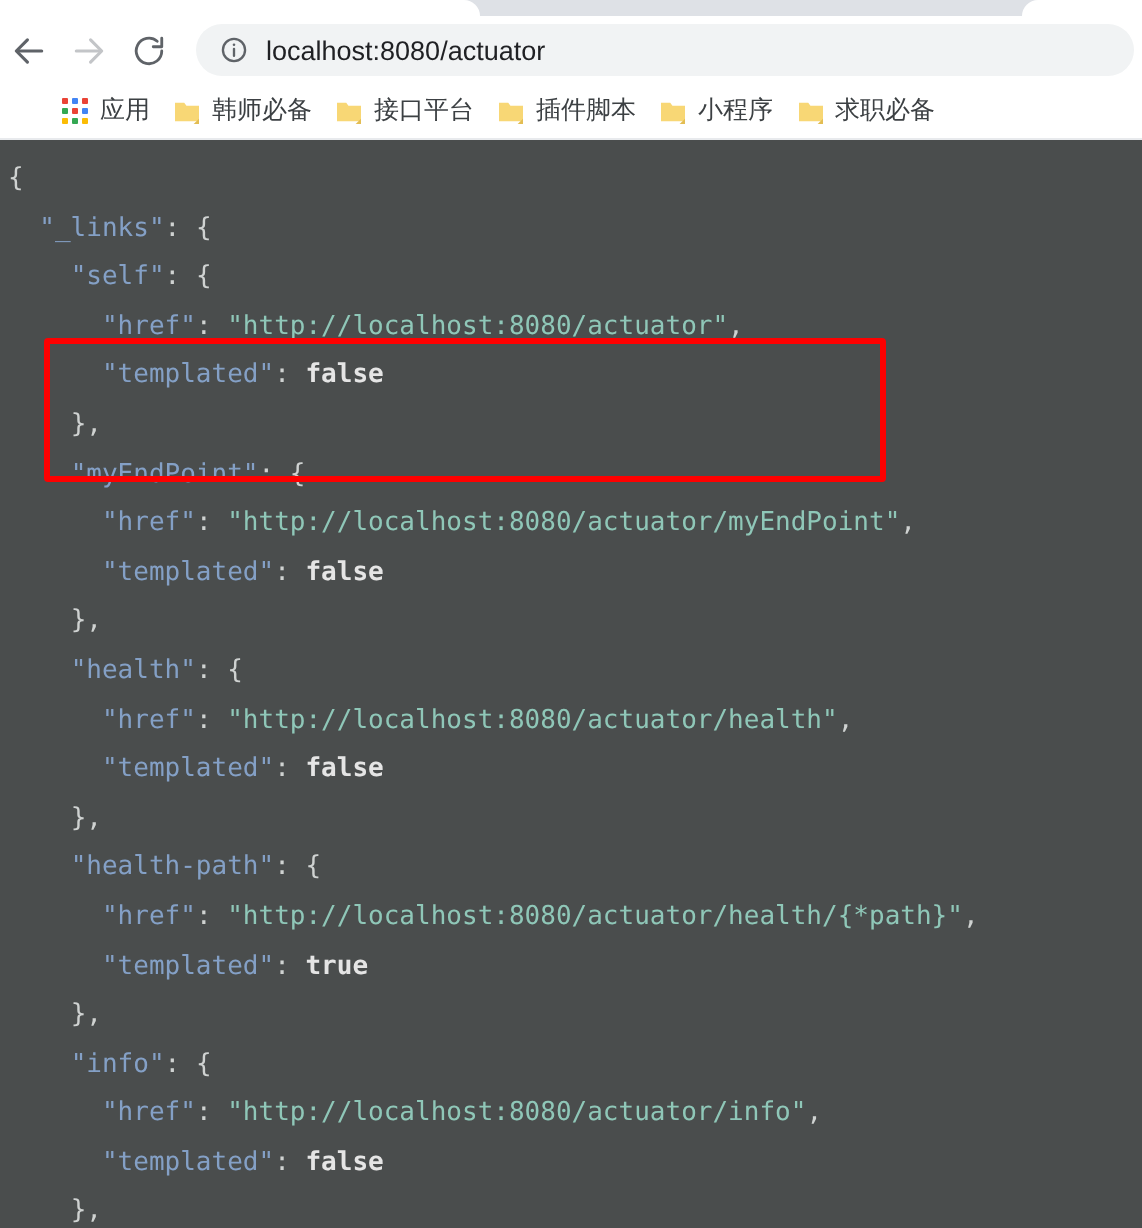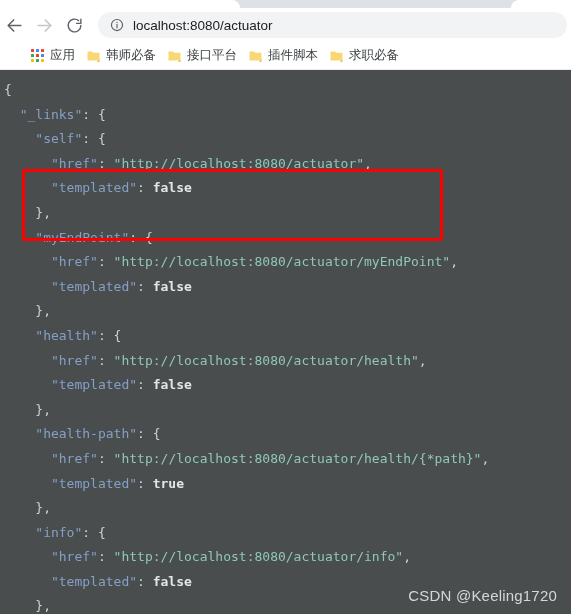--- a/index.html
+++ b/index.html
@@ -252,32 +252,40 @@
     <span class="folder-icon">
       <svg width="13" height="12" viewBox="0 0 14 13">
         <path d="M0.5 1.5h5l1.2 1.6H13.5v8.4H0.5z" fill="#f8d775"></path>
         <path d="M10.6 13 13.5 10.1v2.9z" fill="#e3bd53"></path>
       </svg>
     </span>
     <span class="bm-label">插件脚本</span>
   </div>
 
 
+  <div class="bm-item">
+    <span class="folder-icon">
+      <svg width="13" height="12" viewBox="0 0 14 13">
+        <path d="M0.5 1.5h5l1.2 1.6H13.5v8.4H0.5z" fill="#f8d775"></path>
+        <path d="M10.6 13 13.5 10.1v2.9z" fill="#e3bd53"></path>
+      </svg>
+    </span>
+    <span class="bm-label">小程序</span>
+  </div>
 
   <div class="bm-item">
     <span class="folder-icon">
       <svg width="13" height="12" viewBox="0 0 14 13">
         <path d="M0.5 1.5h5l1.2 1.6H13.5v8.4H0.5z" fill="#f8d775"></path>
         <path d="M10.6 13 13.5 10.1v2.9z" fill="#e3bd53"></path>
       </svg>
     </span>
     <span class="bm-label">求职必备</span>
   </div>
 
 </div>
 
 <div class="json-view">
   <div class="json-lines" id="json-lines"><span class="ln"><span class="tk-punct"></span><span class="tk-punct">{</span></span><span class="ln"><span class="tk-punct">  </span><span class="tk-key">"_links"</span><span class="tk-colon">: </span><span class="tk-punct">{</span></span><span class="ln"><span class="tk-punct">    </span><span class="tk-key">"self"</span><span class="tk-colon">: </span><span class="tk-punct">{</span></span><span class="ln"><span class="tk-punct">      </span><span class="tk-key">"href"</span><span class="tk-colon">: </span><span class="tk-str">"http://localhost:8080/actuator"</span><span class="tk-punct">,</span></span><span class="ln"><span class="tk-punct">      </span><span class="tk-key">"templated"</span><span class="tk-colon">: </span><span class="tk-bool">false</span></span><span class="ln"><span class="tk-punct">    </span><span class="tk-punct">},</span></span><span class="ln"><span class="tk-punct">    </span><span class="tk-key">"myEndPoint"</span><span class="tk-colon">: </span><span class="tk-punct">{</span></span><span class="ln"><span class="tk-punct">      </span><span class="tk-key">"href"</span><span class="tk-colon">: </span><span class="tk-str">"http://localhost:8080/actuator/myEndPoint"</span><span class="tk-punct">,</span></span><span class="ln"><span class="tk-punct">      </span><span class="tk-key">"templated"</span><span class="tk-colon">: </span><span class="tk-bool">false</span></span><span class="ln"><span class="tk-punct">    </span><span class="tk-punct">},</span></span><span class="ln"><span class="tk-punct">    </span><span class="tk-key">"health"</span><span class="tk-colon">: </span><span class="tk-punct">{</span></span><span class="ln"><span class="tk-punct">      </span><span class="tk-key">"href"</span><span class="tk-colon">: </span><span class="tk-str">"http://localhost:8080/actuator/health"</span><span class="tk-punct">,</span></span><span class="ln"><span class="tk-punct">      </span><span class="tk-key">"templated"</span><span class="tk-colon">: </span><span class="tk-bool">false</span></span><span class="ln"><span class="tk-punct">    </span><span class="tk-punct">},</span></span><span class="ln"><span class="tk-punct">    </span><span class="tk-key">"health-path"</span><span class="tk-colon">: </span><span class="tk-punct">{</span></span><span class="ln"><span class="tk-punct">      </span><span class="tk-key">"href"</span><span class="tk-colon">: </span><span class="tk-str">"http://localhost:8080/actuator/health/{*path}"</span><span class="tk-punct">,</span></span><span class="ln"><span class="tk-punct">      </span><span class="tk-key">"templated"</span><span class="tk-colon">: </span><span class="tk-bool">true</span></span><span class="ln"><span class="tk-punct">    </span><span class="tk-punct">},</span></span><span class="ln"><span class="tk-punct">    </span><span class="tk-key">"info"</span><span class="tk-colon">: </span><span class="tk-punct">{</span></span><span class="ln"><span class="tk-punct">      </span><span class="tk-key">"href"</span><span class="tk-colon">: </span><span class="tk-str">"http://localhost:8080/actuator/info"</span><span class="tk-punct">,</span></span><span class="ln"><span class="tk-punct">      </span><span class="tk-key">"templated"</span><span class="tk-colon">: </span><span class="tk-bool">false</span></span><span class="ln"><span class="tk-punct">    </span><span class="tk-punct">},</span></span></div>
 
   <div class="highlight-box"></div>
 
-  <div class="watermark">CSDN @Keeling1720</div>
 </div>
 
 </body></html>

